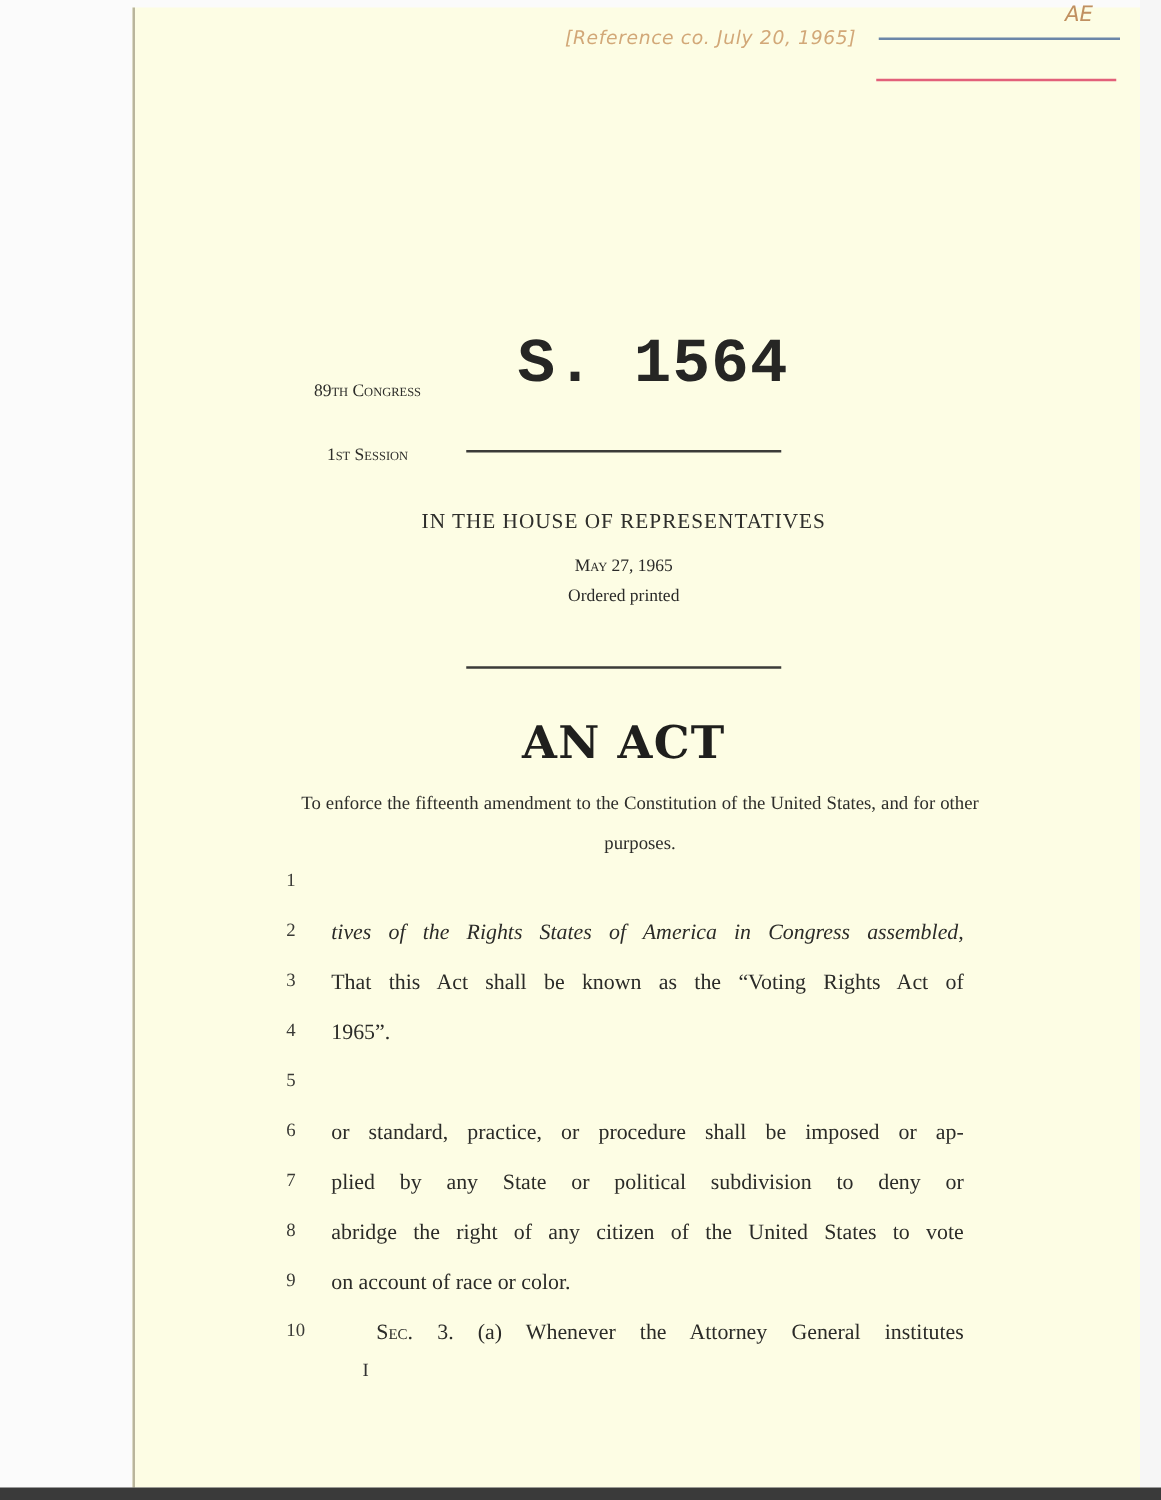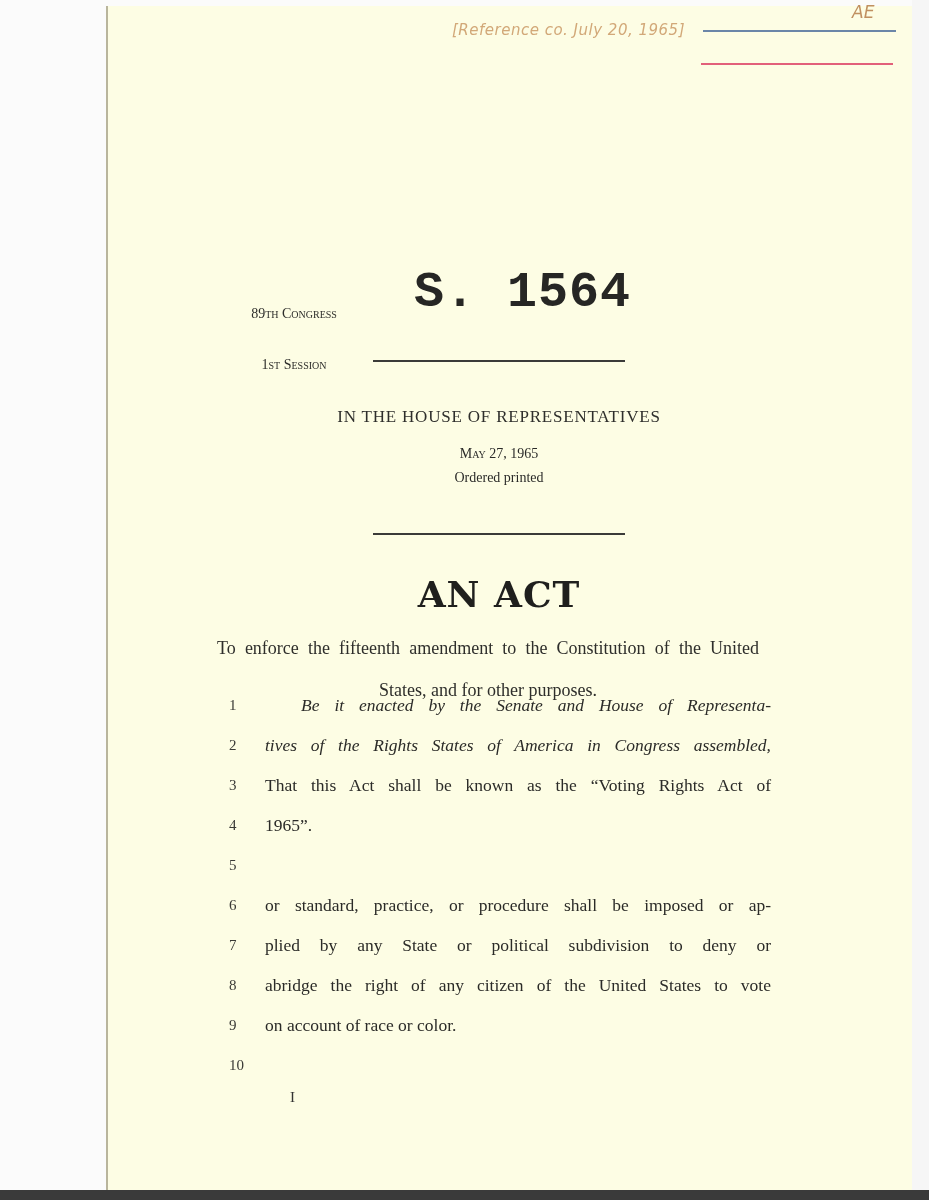--- a/index.html
+++ b/index.html
@@ -50,22 +50,22 @@
     }
     .date { position: absolute; left: 0; width: 998px; top: 446px; text-align: center; font-size: 14px; }
     .date .sc { font-variant: small-caps; }
     .ordered { position: absolute; left: 0; width: 998px; top: 470px; text-align: center; font-size: 14px; }
 
     .act-title {
       position: absolute; left: 0; width: 998px; top: 573px; text-align: center;
       font-family: "DejaVu Serif", serif; font-weight: bold; font-size: 36px; letter-spacing: 1px; color: #1f1f1d;
     }
     .purpose {
-      position: absolute; left: 217px; top: 627px; width: 542px;
-      font-size: 18px; line-height: 42px; text-align: justify; text-align-last: center; color: #2e2e2b;
+      position: absolute; left: 241px; top: 627px; width: 542px;
+      font-size: 15px; line-height: 32px; text-align: justify; text-align-last: center; color: #2e2e2b;
     }
 
     .body-line {
       position: absolute; left: 229px; width: 542px; height: 30px;
       font-size: 17.5px; line-height: 30px; color: #2b2b28;
     }
     .ln { position: absolute; left: 0; width: 24px; text-align: left; font-size: 15px; color: #3a3a36; }
     .ln-wide { width: 30px; }
     .txt { position: absolute; left: 36px; right: 0; white-space: nowrap; text-align: justify; text-align-last: justify; }
     .txt.indent { left: 72px; }
@@ -97,21 +97,20 @@
 <div class="house">IN THE HOUSE OF REPRESENTATIVES</div>
 <div class="date"><span class="sc">May 27, 1965</span></div>
 <div class="ordered">Ordered printed</div>
 <div class="rule rule-2"></div>
 
 <div class="act-title">AN ACT</div>
 <div class="purpose">To enforce the fifteenth amendment to the Constitution of the United States, and for other purposes.</div>
 
 <div class="body-line" style="top:690px">
   <span class="ln">1</span>
-  <span class="txt indent it">Be it enacted by the Senate and House of Representa-</span>
 </div>
 <div class="body-line" style="top:730px">
   <span class="ln">2</span>
   <span class="txt it">tives of the Rights States of America in Congress assembled,</span>
 </div>
 <div class="body-line" style="top:770px">
   <span class="ln">3</span>
   <span class="txt">That this Act shall be known as the “Voting Rights Act of</span>
 </div>
 <div class="body-line" style="top:810px">
@@ -132,15 +131,16 @@
 <div class="body-line" style="top:970px">
   <span class="ln">8</span>
   <span class="txt">abridge the right of any citizen of the United States to vote</span>
 </div>
 <div class="body-line" style="top:1010px">
   <span class="ln">9</span>
   <span class="txt ragged">on account of race or color.</span>
 </div>
 <div class="body-line" style="top:1050px">
   <span class="ln ln-wide">10</span>
+  <span class="txt indent"><span class="sc">Sec.</span><span> 3. (a) Whenever the Attorney General institutes</span></span>
 </div>
 
 <div class="page-marker">I</div>
 
 </body></html>

